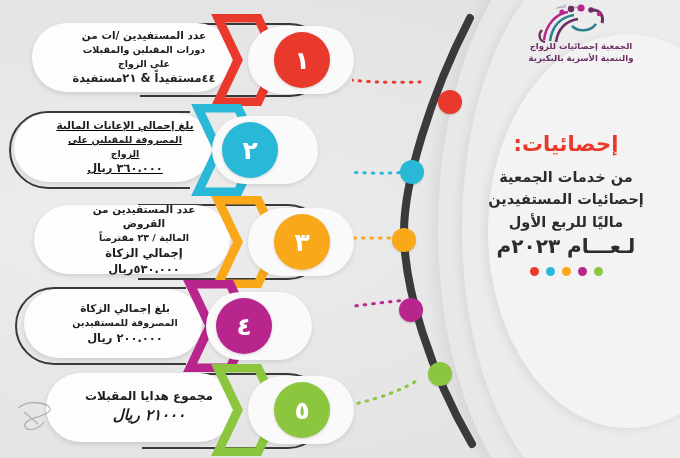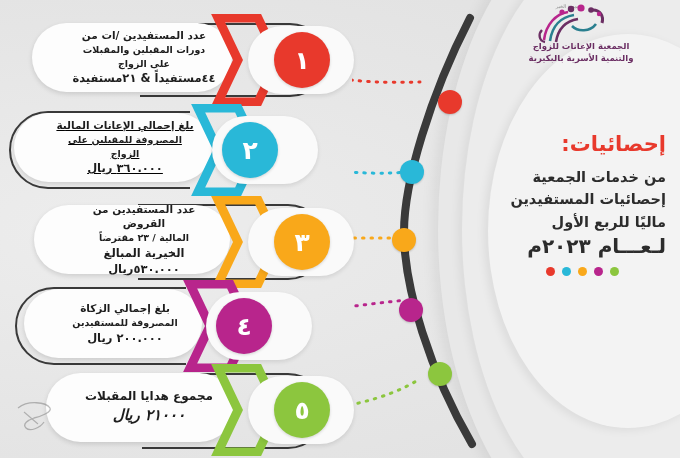--- a/index.html
+++ b/index.html
@@ -46,22 +46,22 @@
     color:#6b2e63;font-size:8.5px;line-height:1.45;font-weight:bold;
     direction:rtl;text-align:center;
   }
   .logo-topword{
     position:absolute;right:72px;top:-1px;width:60px;
     color:#8a8a8a;font-size:5px;letter-spacing:.3px;text-align:center;
   }
 
   
   .stats-block{
-    position:absolute;right:14px;top:132px;width:168px;
-    direction:rtl;margin-left:13px;
+    position:absolute;right:30px;top:132px;width:168px;
+    text-align:center;direction:rtl;margin-left:13px;
   }
   .stats-title{
     color:#e8392c;font-size:21px;font-weight:bold;letter-spacing:-.2px;
     margin-bottom:10px;
   }
   .stats-line{
     color:#2c2c2c;font-size:14.5px;font-weight:bold;line-height:1.55;
   }
   .stats-year{
     color:#2c2c2c;font-size:20px;font-weight:bold;margin-top:1px;
@@ -181,21 +181,21 @@
   </div>
 
   <div class="row" style="left:0;top:196px;width:360px;">
     <svg class="bracket" style="left:128px;top:5px;width:200px;height:82px;" viewBox="0 0 200 82">
       <path d="M 10 4 H 160 A 37 37 0 0 1 160 78 H 10" fill="none" stroke="#3a3a3a" stroke-width="2"></path>
     </svg>
     <div class="pill" style="left:34px;width:196px;">
       <div class="pill-txt">
         <span class="l1">عدد المستفيدين من القروض</span>
         <span class="l2">المالية / ٢٣ مقترضاً</span>
-        <span class="l3">الخيرية المبالغ ٥٣٠.٠٠٠ريال</span>
+        <span class="l3">إجمالي الزكاة ٥٣٠.٠٠٠ريال</span>
       </div>
     </div>
     <svg class="hex" style="left:196px;" viewBox="0 0 84 92">
       <polygon points="22,4 62,4 82,46 62,88 22,88 42,46" fill="none" stroke="#f9a81a" stroke-width="9"></polygon>
     </svg>
     <div class="numcap" style="left:248px;"></div>
     <div class="numcircle" style="left:274px;background:#f9a81a;">٣</div>
   </div>
 
   <div class="row" style="left:8px;top:280px;width:360px;">
@@ -242,21 +242,21 @@
       <path d="M 36 22 C 42 28, 54 28, 60 20" fill="none" stroke="#2a7f8f" stroke-width="2.6"></path>
       <path d="M 57 6 C 64 6, 68 12, 66 19" fill="none" stroke="#6b2e63" stroke-width="3"></path>
       <circle cx="26" cy="8" r="2.6" fill="#b8258c"></circle>
       <circle cx="35" cy="5" r="3.2" fill="#6b2e63"></circle>
       <circle cx="45" cy="4" r="3.6" fill="#b8258c"></circle>
       <circle cx="55" cy="6" r="2.8" fill="#6b2e63"></circle>
       <circle cx="63" cy="10" r="2.2" fill="#b8258c"></circle>
       <path d="M 6 26 C 2 30, 3 37, 9 38" fill="none" stroke="#6b2e63" stroke-width="2.4"></path>
     </svg>
     <div class="logo-text">
-      <div>الجمعية الإعانات للزواج</div>
+      <div>الجمعية إحصائيات للزواج</div>
       <div>والتنمية الأسرية بالبكيرية</div>
     </div>
   </div>
 
   <div class="stats-block">
     <div class="stats-title">إحصائيات:</div>
     <div class="stats-line">من خدمات الجمعية</div>
     <div class="stats-line">إحصائيات المستفيدين</div>
     <div class="stats-line">ماليًا للربع الأول</div>
     <div class="stats-year">لـعـــام ٢٠٢٣م</div>

